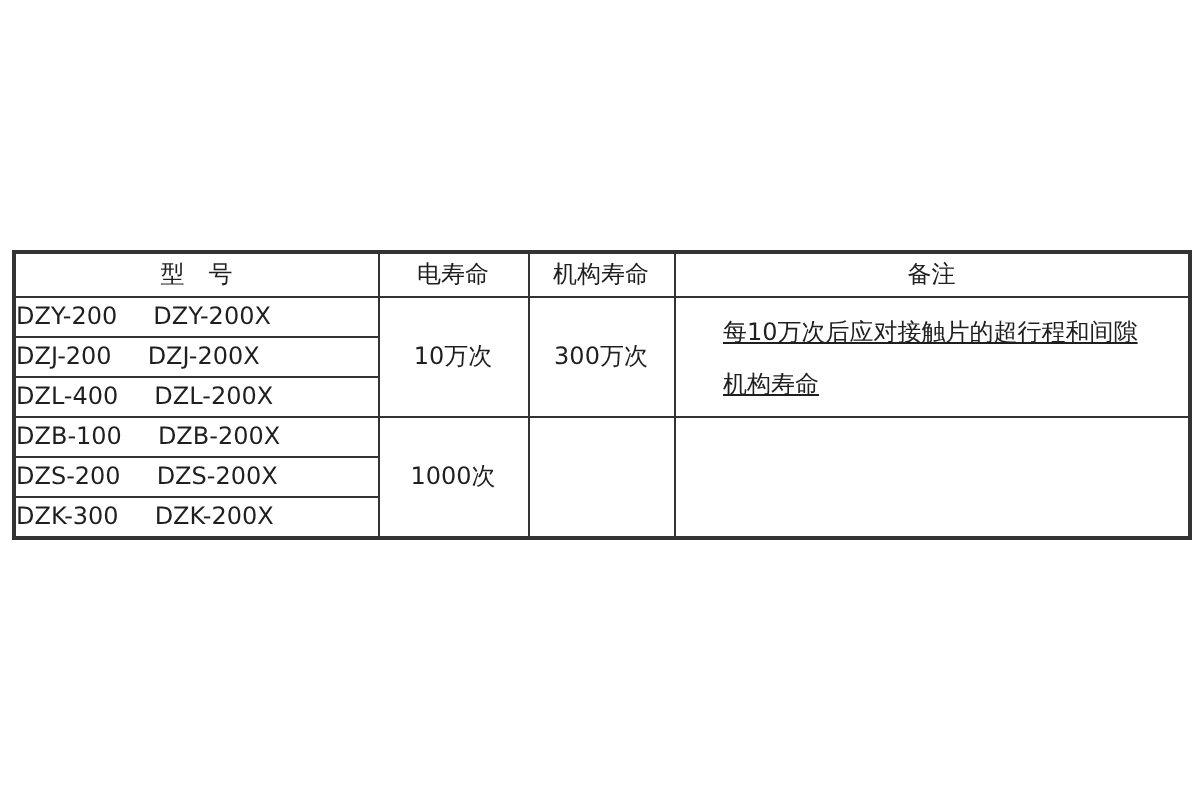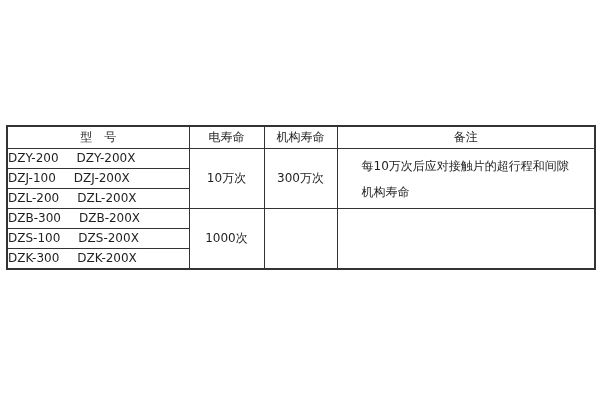--- a/index.html
+++ b/index.html
@@ -52,20 +52,21 @@
     display: flex;
     justify-content: flex-start;
     align-items: center;
     gap: 18px;
     white-space: nowrap;
   }
   td.note-cell {
     text-align: left;
     padding-left: 24px;
     padding-right: 8px;
+    text-decoration: underline;
   }
   .note-line {
     line-height: 26px;
     white-space: nowrap;
   }
 </style>
 </head>
 <body>
 
 <div class="canvas">
@@ -95,51 +96,51 @@
         <td rowspan="3">10万次</td>
         <td rowspan="3">300万次</td>
         <td rowspan="3" class="note-cell">
           <div class="note-line">每10万次后应对接触片的超行程和间隙</div>
           <div class="note-line">机构寿命</div>
         </td>
       </tr>
       <tr>
         <td>
           <div class="model-pair">
-            <span>DZJ-100</span>
+            <span>DZJ-200</span>
             <span>DZJ-200X</span>
           </div>
         </td>
       </tr>
       <tr>
         <td>
           <div class="model-pair">
-            <span>DZL-200</span>
+            <span>DZL-400</span>
             <span>DZL-200X</span>
           </div>
         </td>
       </tr>
       <tr>
         <td>
           <div class="model-pair">
-            <span>DZB-300</span>
+            <span>DZB-100</span>
             <span>DZB-200X</span>
           </div>
         </td>
         <td rowspan="3">1000次</td>
         <td rowspan="3"></td>
         <td rowspan="3" class="note-cell">
           <div class="note-line"></div>
           <div class="note-line"></div>
         </td>
       </tr>
       <tr>
         <td>
           <div class="model-pair">
-            <span>DZS-100</span>
+            <span>DZS-200</span>
             <span>DZS-200X</span>
           </div>
         </td>
       </tr>
       <tr>
         <td>
           <div class="model-pair">
             <span>DZK-300</span>
             <span>DZK-200X</span>
           </div>

